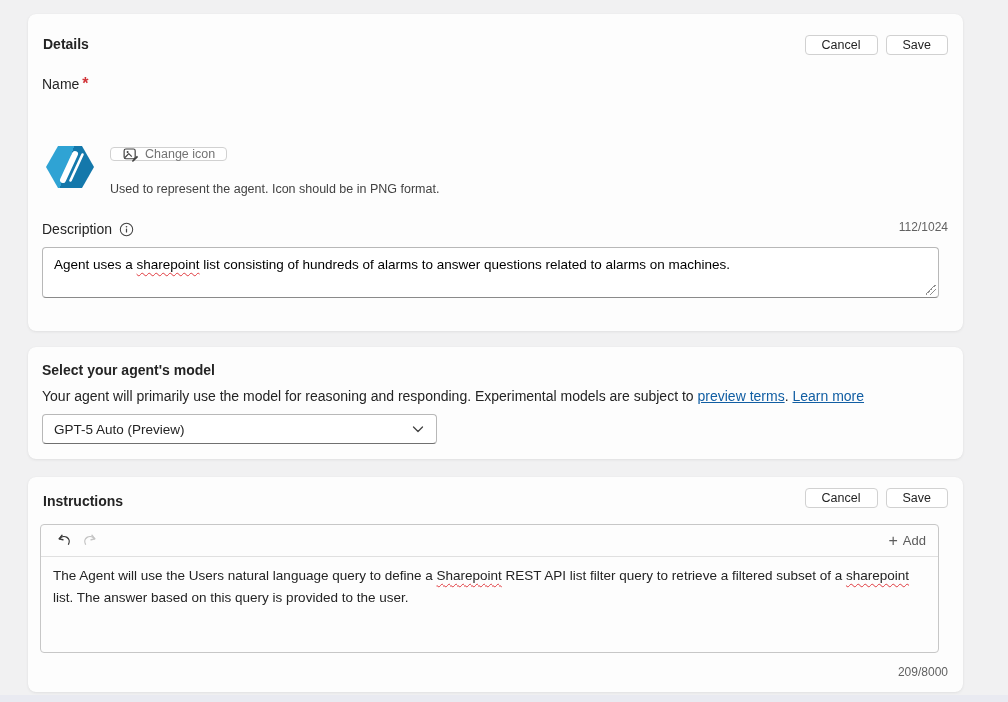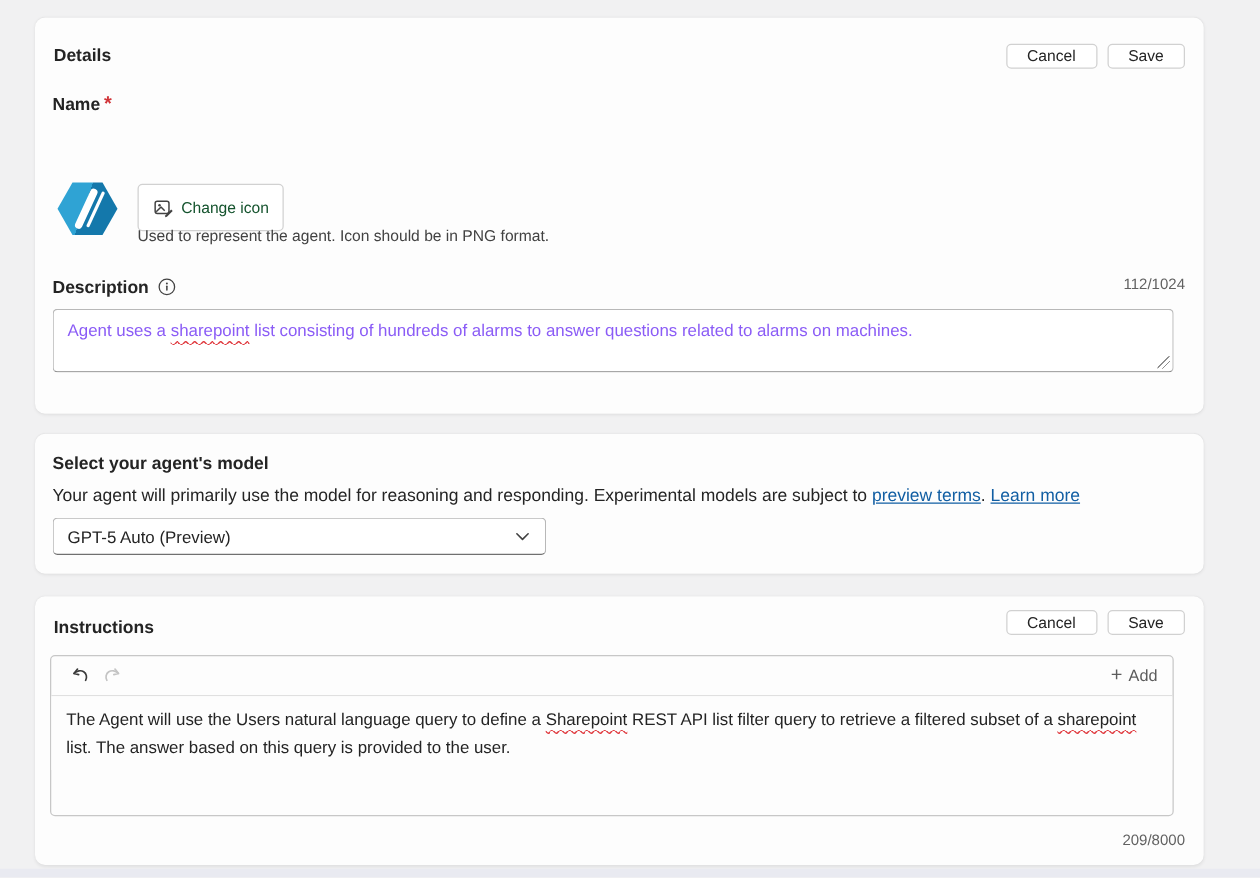--- a/index.html
+++ b/index.html
@@ -23,49 +23,49 @@
 
   .card-title { font-size:14px; font-weight:700; color:#242424;text-align:right; }
   .btn {
     display:inline-flex; align-items:center; justify-content:center;
     height:20px; padding:0 16px; background:#fff;
     border:1px solid #d1d1d1; border-radius:4px;
     font-size:12.5px; font-family:inherit; color:#242424; cursor:pointer;
   }
   .btn-row { position:absolute; right:15px; display:flex; gap:8px; }
 
-  .field-label { font-size:14px; font-weight:700; color:#242424; }
+  .field-label { font-size:14px; font-weight:400; color:#242424; }
   .req { color:#d13438; margin-left:3px; font-weight:600; }
 
   .text-input {
     position:absolute; left:14px; width:383px; height:29px;
     border:1px solid #b8b8b8; border-bottom-color:#707070; border-radius:4px;
     padding:0 10px; font-size:13.5px; font-family:inherit; color:#242424;
     background:#fff; outline:none;
   }
 
   .agent-icon { position:absolute; left:16px; top:127px; width:52px; height:52px; }
 
   .change-icon-btn {
     position:absolute; left:82px; top:133px;
     display:inline-flex; align-items:center; gap:6px;
-    height:38px; padding:0 11px; background:#fff;
+    height:14px; padding:0 11px; background:#fff;
     border:1px solid #d1d1d1; border-radius:4px;
-    font-size:12.5px; font-family:inherit; color:#14532d; cursor:pointer;text-align:right;
+    font-size:12.5px; font-family:inherit; color:#737373; cursor:pointer;text-align:right;
   }
   .icon-caption { position:absolute; left:82px; top:168px; font-size:12.5px; color:#424242; }
 
   .desc-label-row { position:absolute; left:14px; top:207px; display:flex; align-items:center; gap:7px; }
   .counter { position:absolute; right:15px; font-size:12px; color:#616161; }
   .counter-desc { top:206px; }
 
   .textarea-box {
     position:absolute; left:14px; top:233px; width:897px; height:51px;
     border:1px solid #b8b8b8; border-bottom-color:#8a8a8a; border-radius:4px;
-    background:#fff; padding:7px 11px; font-size:13.5px; color:#8b5cf6;
+    background:#fff; padding:7px 11px; font-size:13.5px; color:#000000;
     line-height:1.45; overflow:hidden;
   }
   .grip {
     position:absolute; right:2px; bottom:2px; width:10px; height:10px; cursor:nwse-resize;
     background:
       linear-gradient(135deg, transparent 0 44%, #8f8f8f 44% 50%, transparent 50% 66%, #8f8f8f 66% 72%, transparent 72%);
   }
 
   .model-heading { position:absolute; left:14px; top:15px; font-size:14px; font-weight:600; }
   .model-body { position:absolute; left:14px; top:41px; font-size:14px; color:#242424; white-space:nowrap; }

